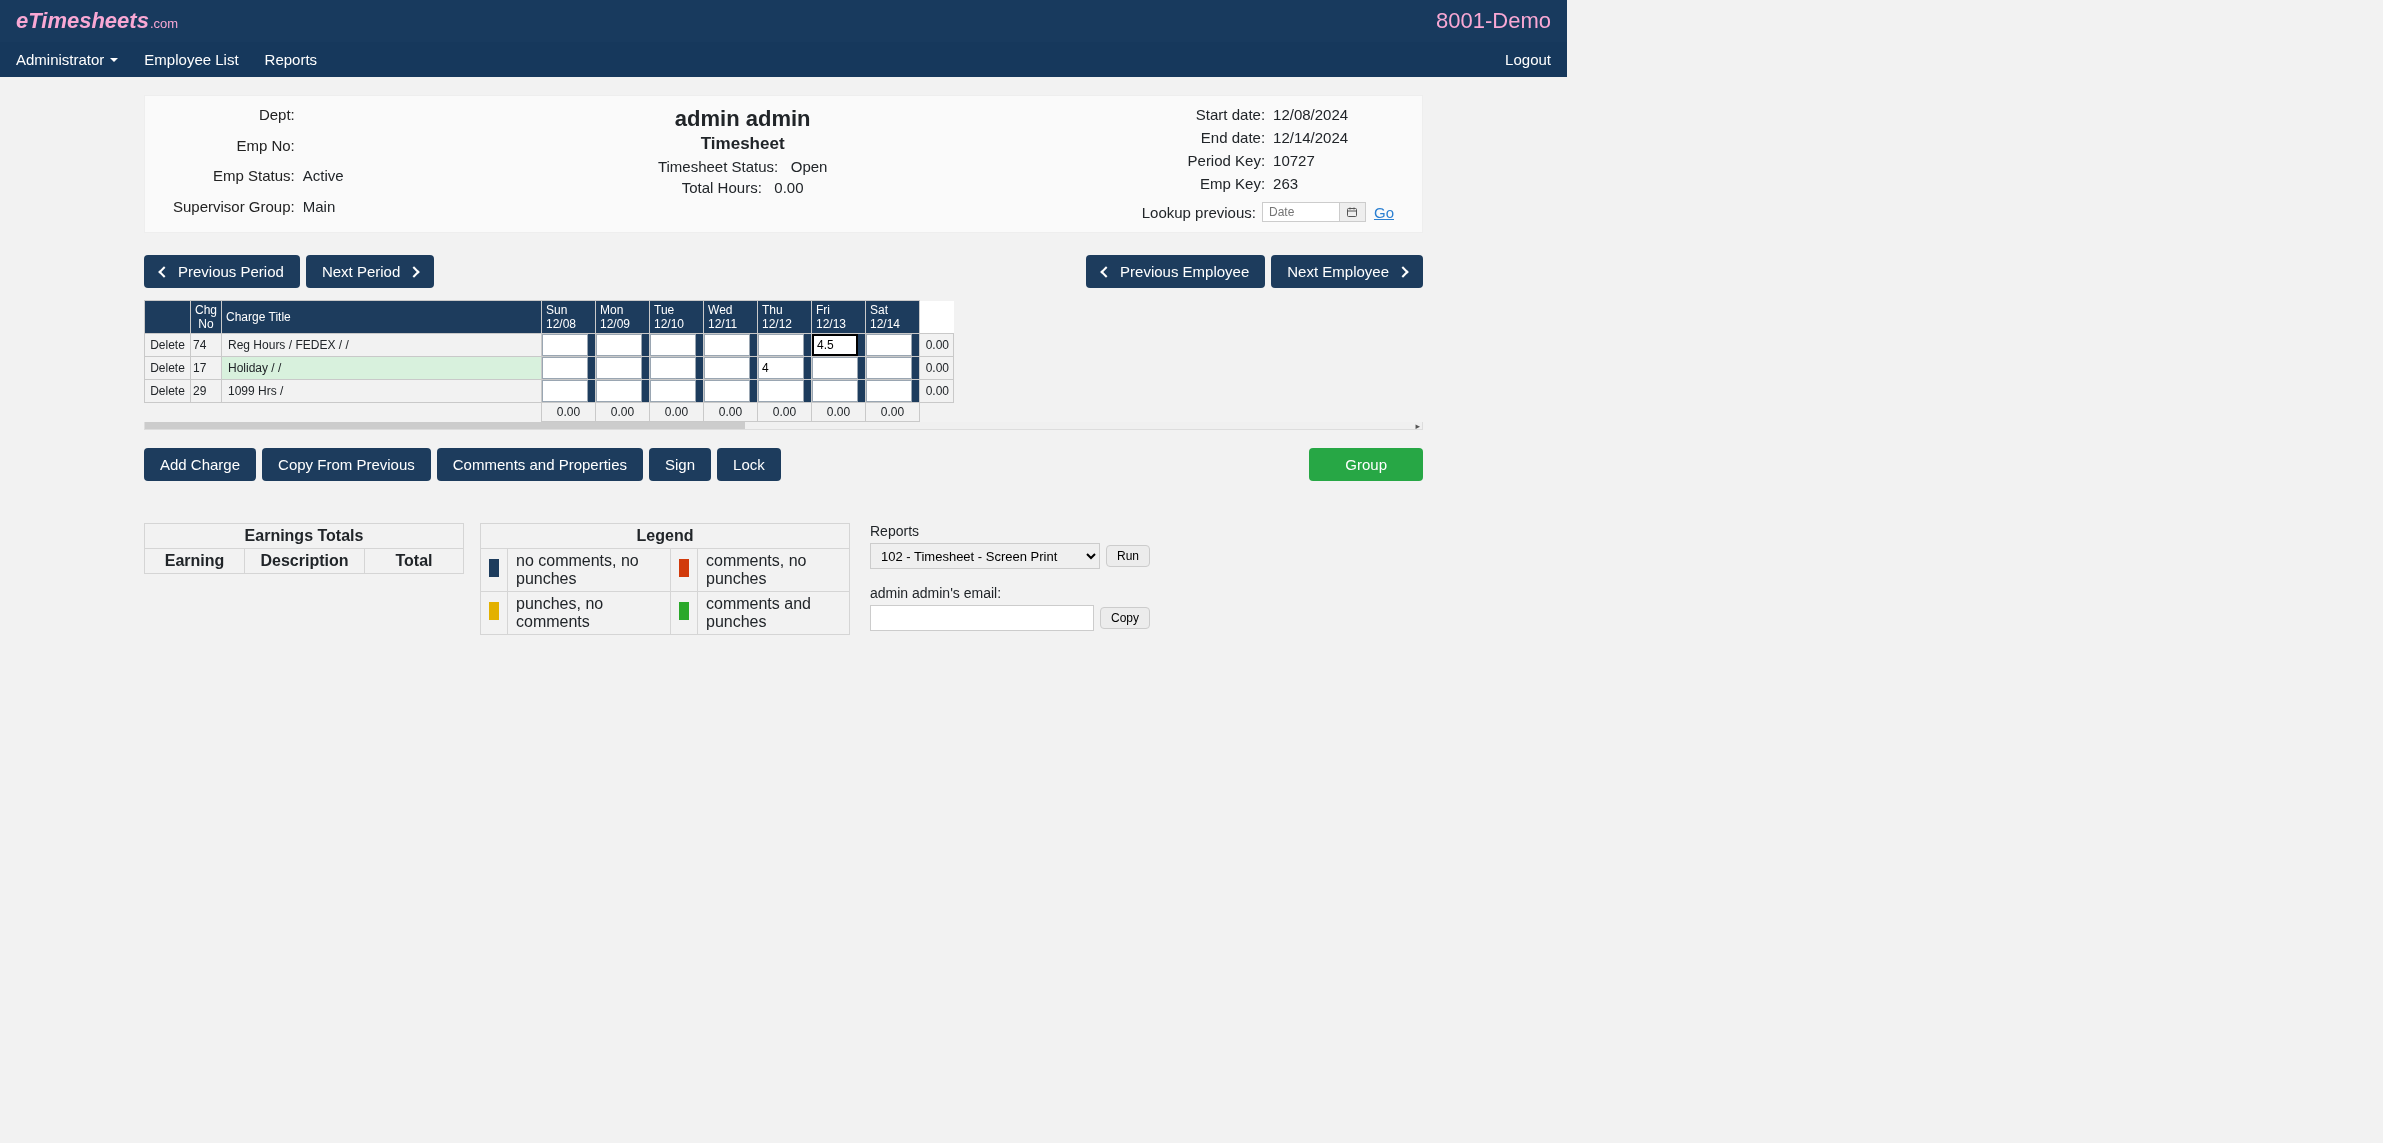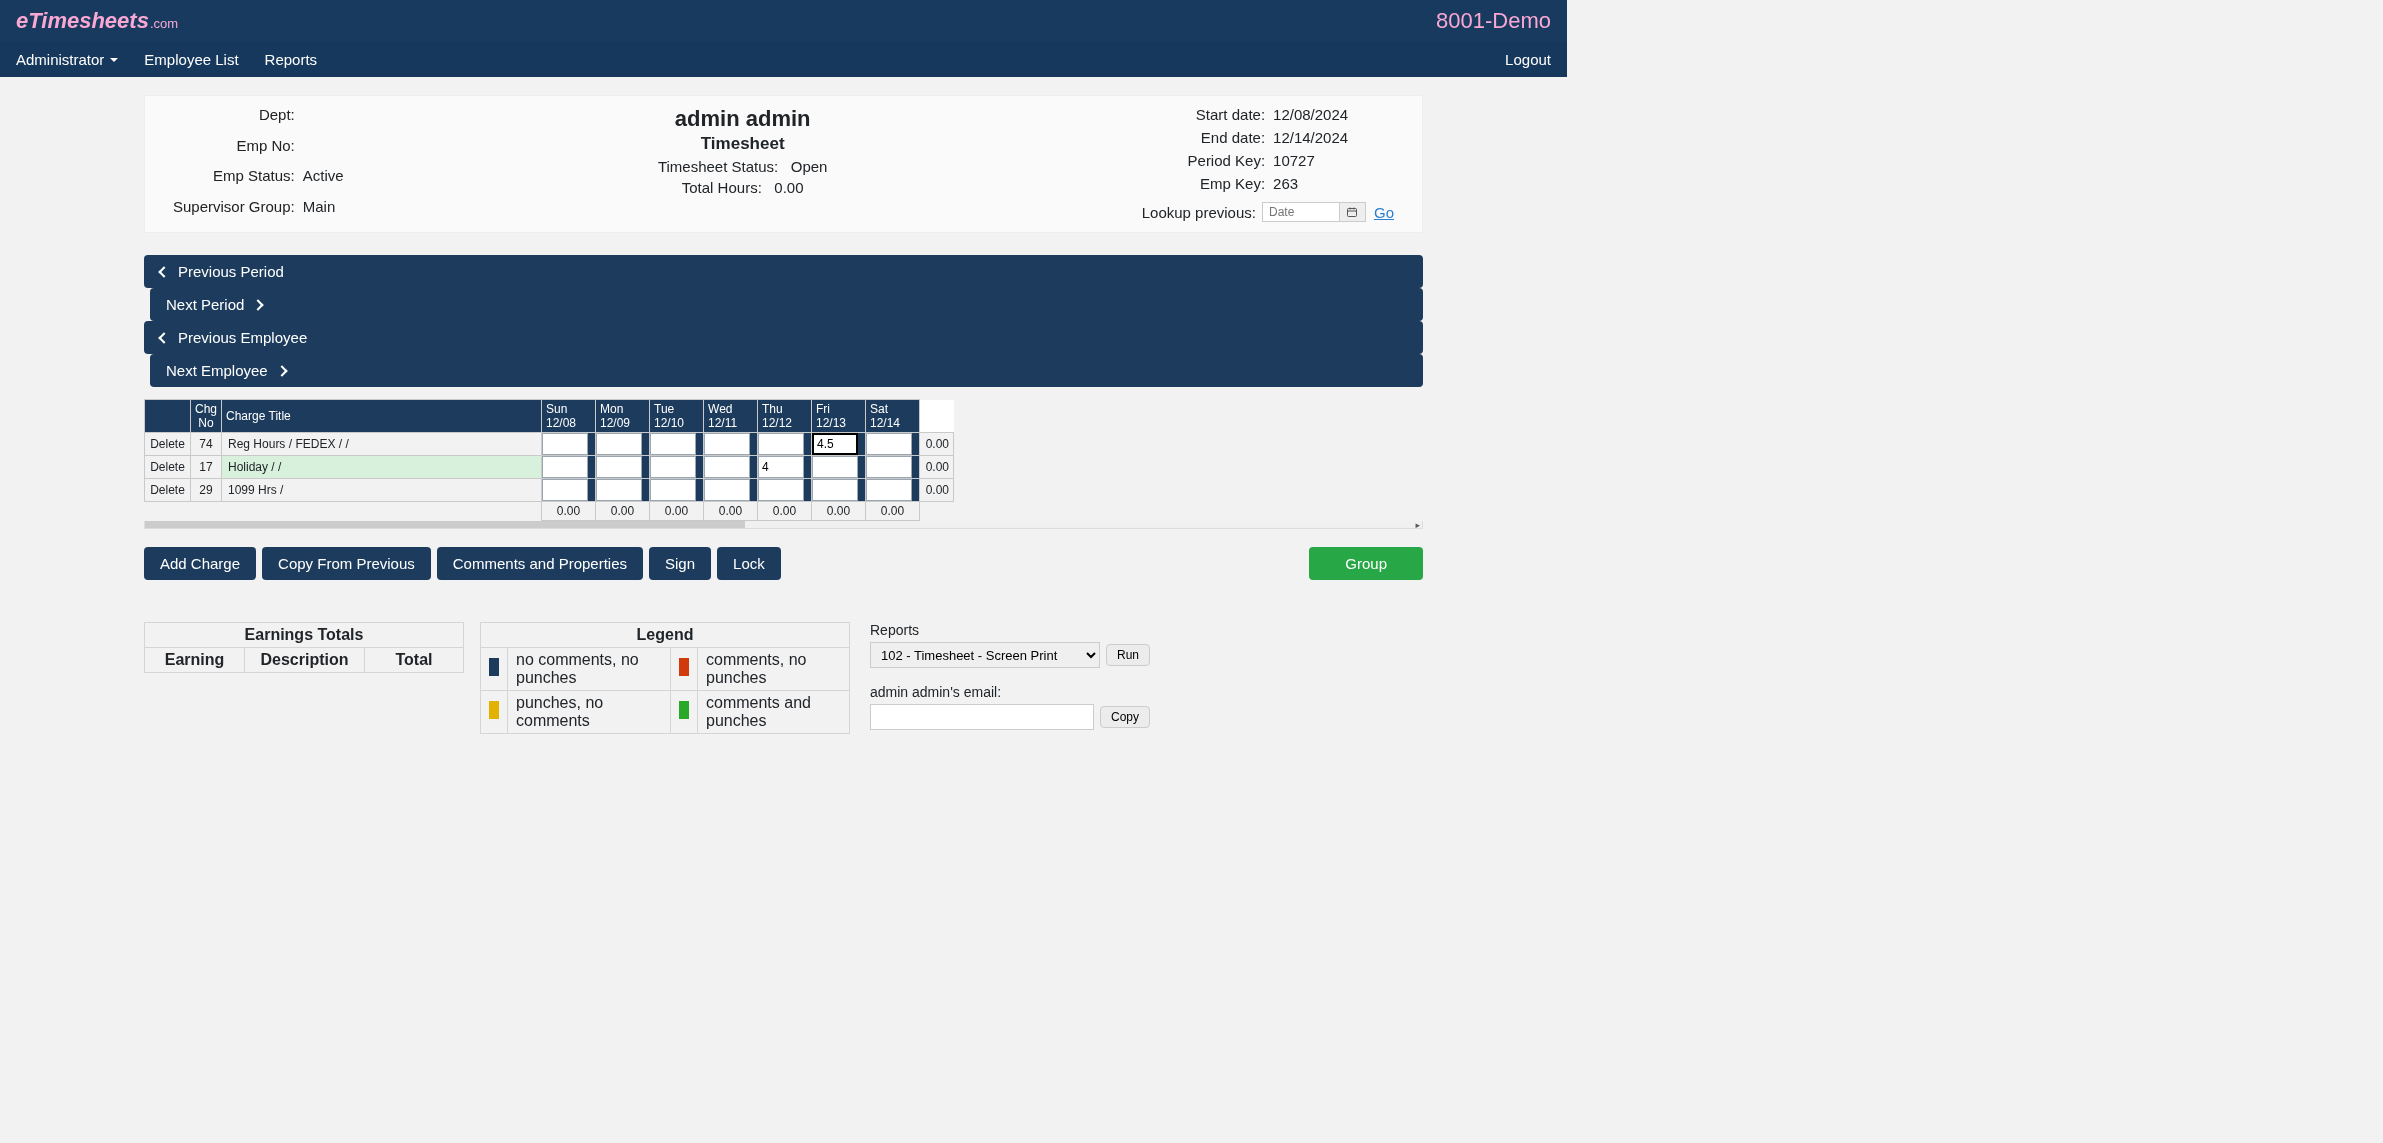--- a/index.html
+++ b/index.html
@@ -28,37 +28,37 @@
   .info-center .empname { font-size:22px; font-weight:600; }
   .info-center .ts-title { font-size:17px; font-weight:600; margin-top:2px; }
   .info-center .row { font-size:15px; margin-top:4px; }
   .lookup-row { grid-column:1 / span 2; display:flex; align-items:center; justify-content:flex-end; margin-top:4px; }
   .lookup-row .lab { margin-right:6px; }
   .date-field { position:relative; display:flex; }
   .date-input { width:78px; height:20px; border:1px solid #ccc; padding:2px 6px; font-size:12px; color:#888; }
   .date-btn { width:26px; height:20px; border:1px solid #ccc; border-left:none; background:#eee; display:flex; align-items:center; justify-content:center; }
   .go-link { color:#2b7fd1; margin-left:8px; font-size:15px; }
 
-  .nav-row { display:flex; margin-top:22px;flex-direction:column; }
+  .nav-row { display:flex; margin-top:22px; }
   .btn { background:#1d3c5d; color:#fff; border:none; border-radius:4px; padding:8px 16px; font-size:15px; display:inline-flex; align-items:center; cursor:pointer; }
   .btn + .btn { margin-left:6px; }
   .nav-spacer { flex:1; }
   .chev { display:inline-block; width:8px; height:8px; border-style:solid; border-color:#fff; }
   .chev.left  { border-width:0 0 2px 2px; transform:rotate(45deg); margin-right:10px; }
   .chev.right { border-width:2px 2px 0 0; transform:rotate(45deg); margin-left:10px; }
 
   
   .grid-container { margin-top:12px; }
   .grid { border-collapse:collapse; table-layout:fixed; }
   .grid th, .grid td { border:1px solid #c9c9c9; font-size:12px; }
   .grid thead th { background:#1d3c5d; color:#fff; font-weight:400; text-align:left; padding:2px 4px; }
   .grid thead th.day { width:54px; }
   .grid td { padding:0; }
   .del-cell { width:46px; font-size:12px; text-align:center; padding:4px 2px !important; }
-  .chgno-cell { width:28px; text-align:center; padding:4px 2px !important; }
+  .chgno-cell { width:28px; padding:4px 2px !important; }
   .title-cell { padding:4px 6px !important; font-size:14px; }
   .row-green .title-cell { background:#d8f1dd; }
   .hour-td { padding:0 !important; position:relative; width:54px; }
   .hour-inner { display:flex; height:22px; }
   .hour-input { width:100%; border:1px solid #9aa6b2; font-size:12px; padding:1px 3px; background:#fff; }
   .hour-input.focus { border:2px solid #000; }
   .flag { width:7px; background:#1d3c5d; flex:none; }
   .total-cell { width:34px; font-size:12px; text-align:right; padding:2px 4px !important; }
   .footer-row td { text-align:center; font-size:12px; padding:2px 0; }
   .scroll-hint { height:8px; background:#f0f0f0; border:1px solid #ddd; border-top:none; position:relative; }

